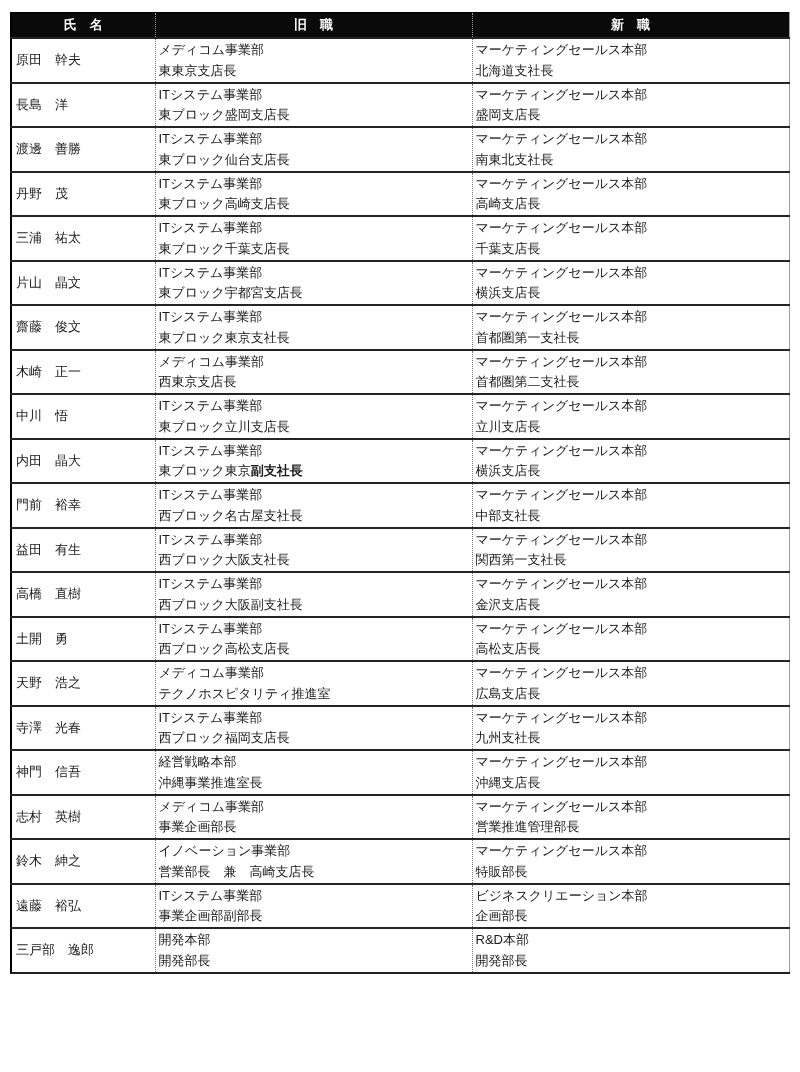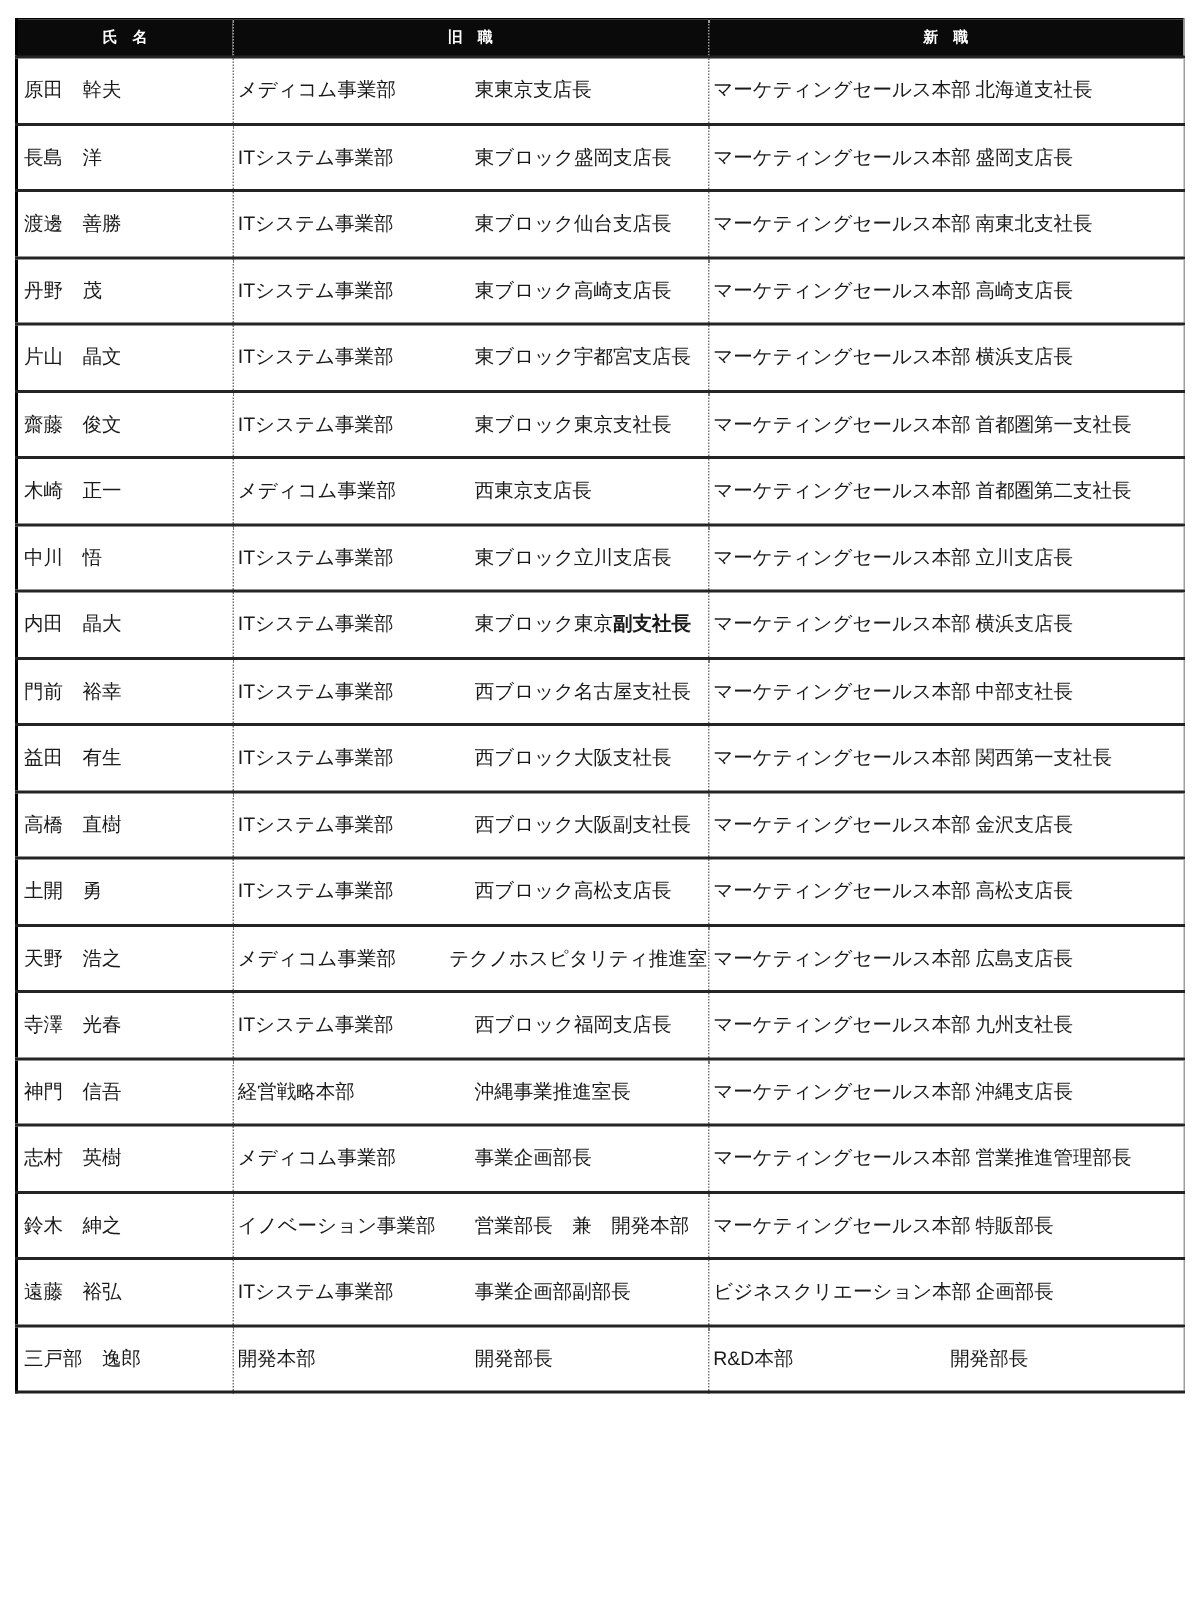--- a/index.html
+++ b/index.html
@@ -30,21 +30,21 @@
     border-bottom: 2px solid #202020;
   }
   col.col-name { width: 144px; }
   col.col-old  { width: 317px; }
   col.col-new  { width: 317px; }
 
   thead th {
     background: #0a0a0a;
     color: #ffffff;
     font-weight: bold;
-    font-size: 10px;
+    font-size: 13px;
     height: 24px;
     text-align: center;
     vertical-align: middle;
     padding: 0;
   }
   thead th + th {
     border-left: 1px dotted #9a9a9a;
   }
 
   tbody tr {
@@ -60,21 +60,21 @@
   }
   tbody td + td {
     border-left: 1px dotted #777777;
   }
   td.name-cell {
     padding-left: 4px;
     white-space: nowrap;
   }
   .lines {
     display: flex;
-    flex-direction: row;
+    flex-direction: column;
     height: 41px;
   }
   .line {
     flex: 1;
     display: flex;
     align-items: center;
     padding-left: 3px;
     white-space: nowrap;
   }
   .seg-bold {
@@ -154,20 +154,35 @@
       </div>
     </td>
     <td>
       <div class="lines">
         <div class="line">マーケティングセールス本部</div>
         <div class="line">高崎支店長</div>
       </div>
     </td>
   </tr>
         <tr>
+    <td class="name-cell">三浦　祐太</td>
+    <td>
+      <div class="lines">
+        <div class="line">ITシステム事業部</div>
+        <div class="line">東ブロック千葉支店長</div>
+      </div>
+    </td>
+    <td>
+      <div class="lines">
+        <div class="line">マーケティングセールス本部</div>
+        <div class="line">千葉支店長</div>
+      </div>
+    </td>
+  </tr>
+        <tr>
     <td class="name-cell">片山　晶文</td>
     <td>
       <div class="lines">
         <div class="line">ITシステム事業部</div>
         <div class="line">東ブロック宇都宮支店長</div>
       </div>
     </td>
     <td>
       <div class="lines">
         <div class="line">マーケティングセールス本部</div>
@@ -356,21 +371,21 @@
         <div class="line">マーケティングセールス本部</div>
         <div class="line">営業推進管理部長</div>
       </div>
     </td>
   </tr>
         <tr>
     <td class="name-cell">鈴木　紳之</td>
     <td>
       <div class="lines">
         <div class="line">イノベーション事業部</div>
-        <div class="line">営業部長　兼　開発本部</div>
+        <div class="line">営業部長　兼　高崎支店長</div>
       </div>
     </td>
     <td>
       <div class="lines">
         <div class="line">マーケティングセールス本部</div>
         <div class="line">特販部長</div>
       </div>
     </td>
   </tr>
         <tr>

